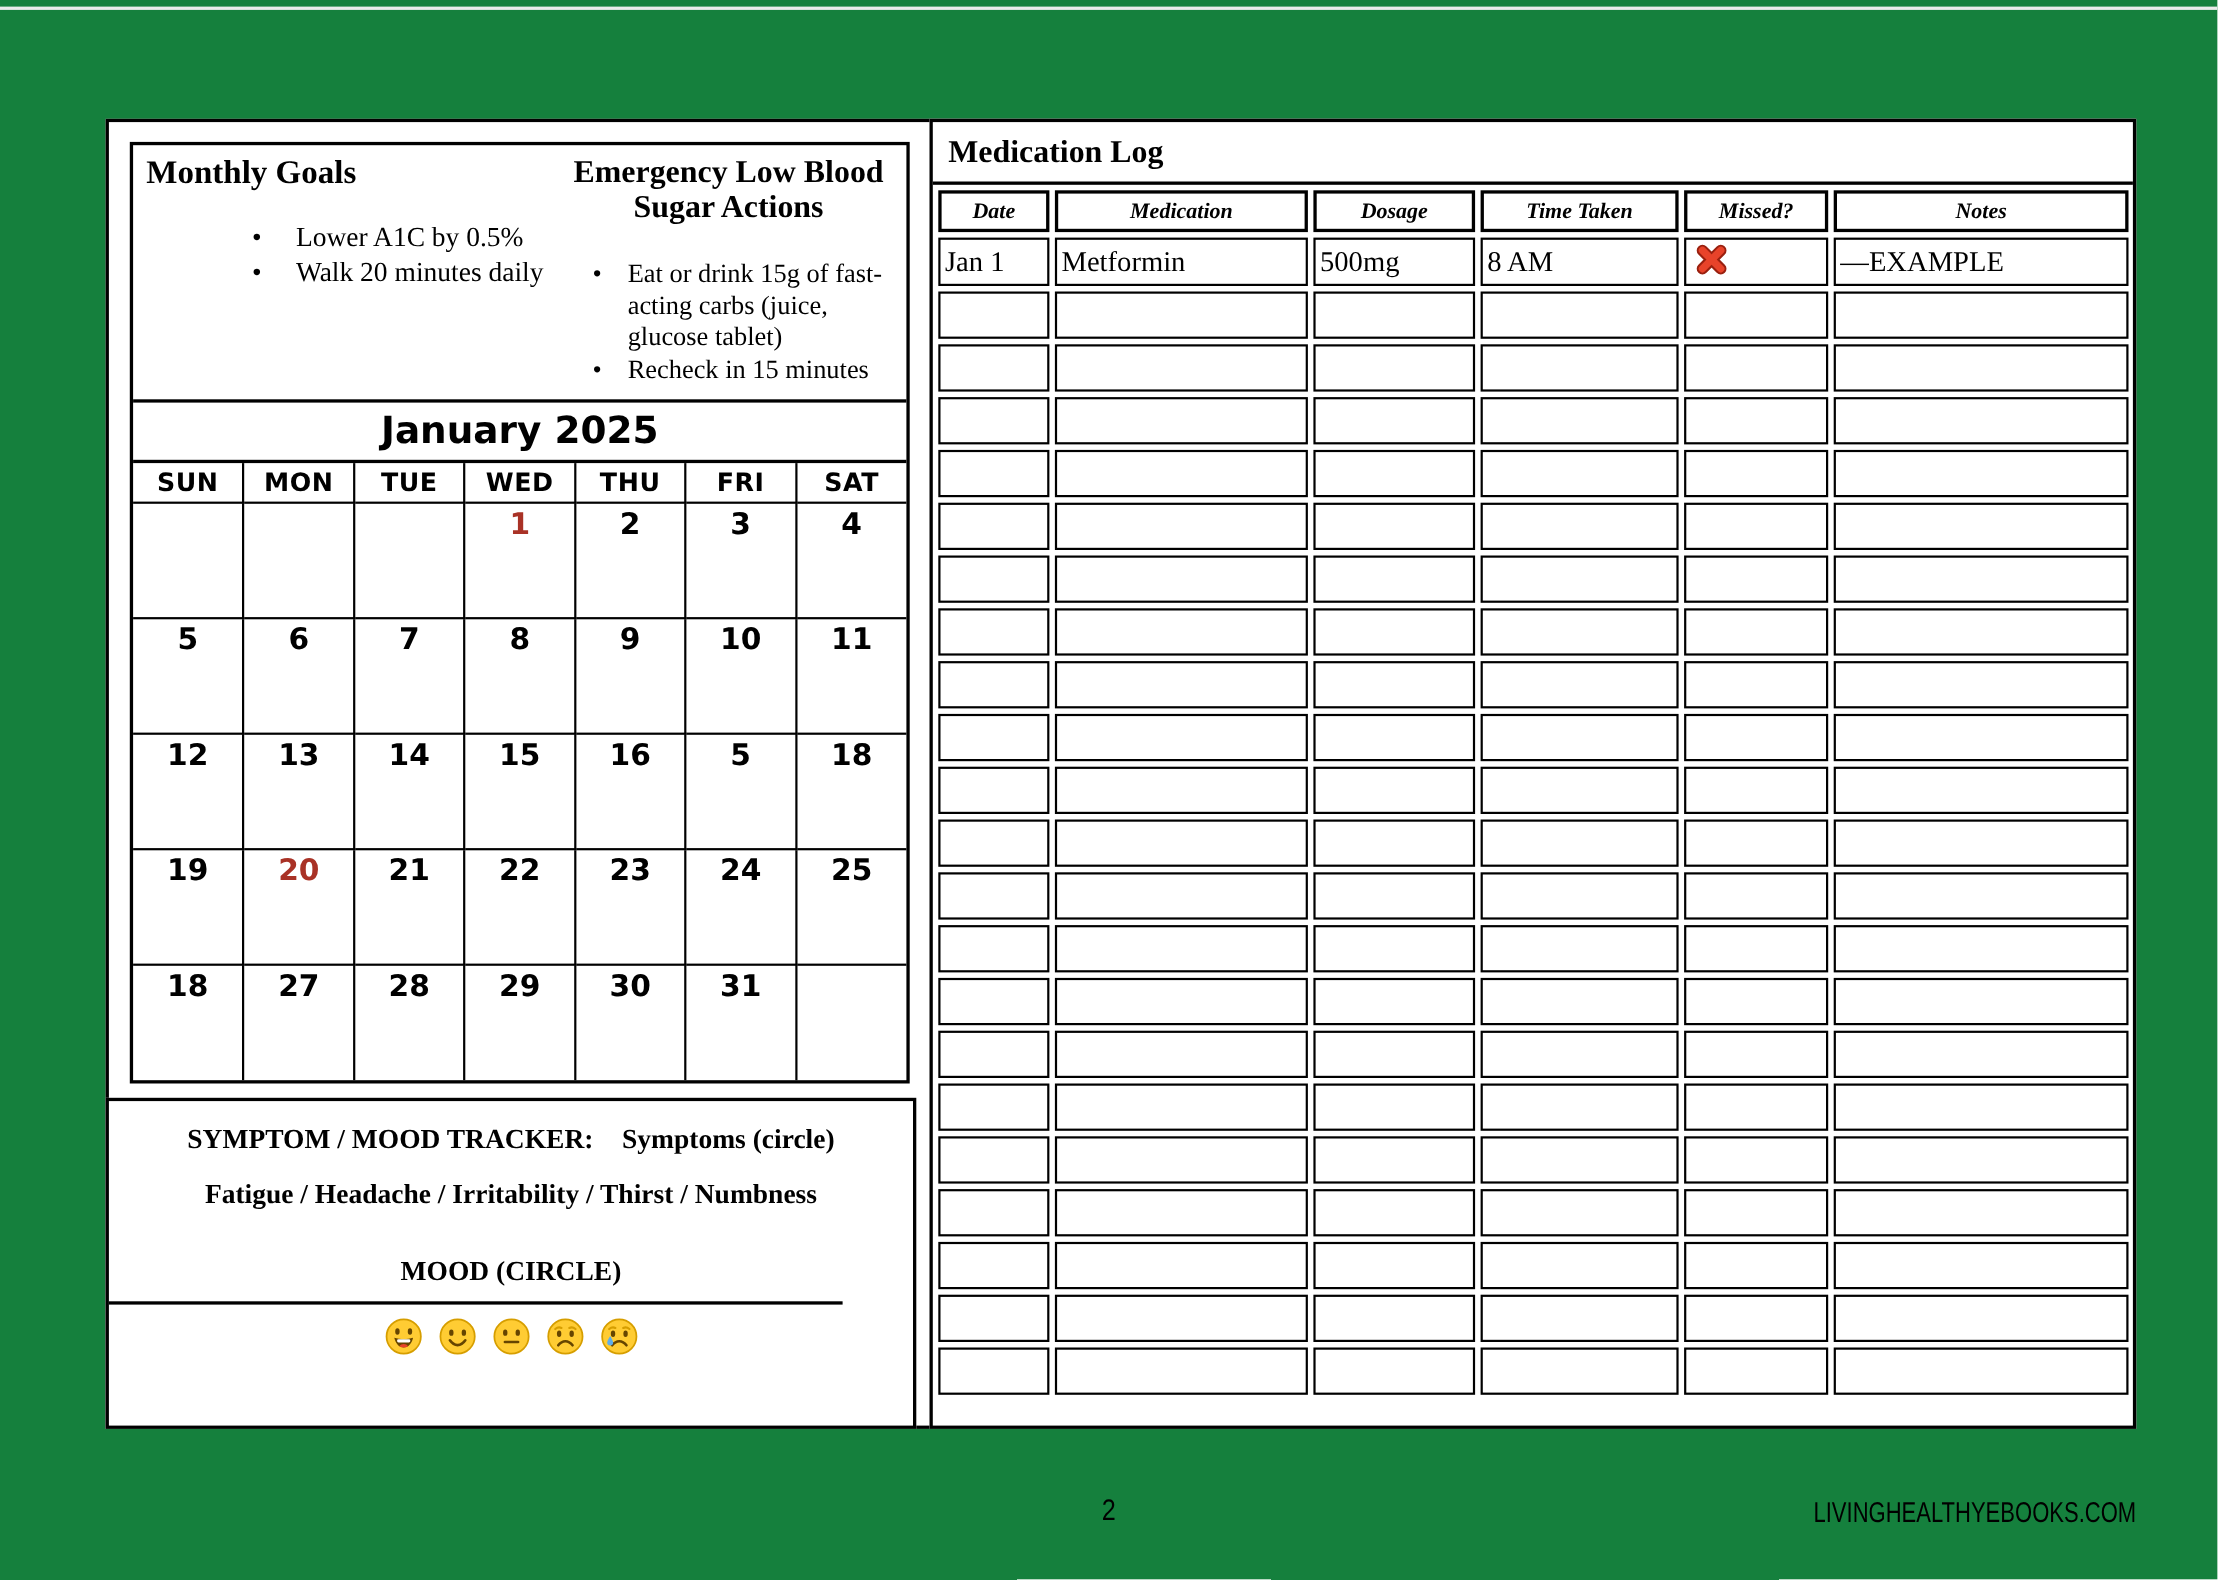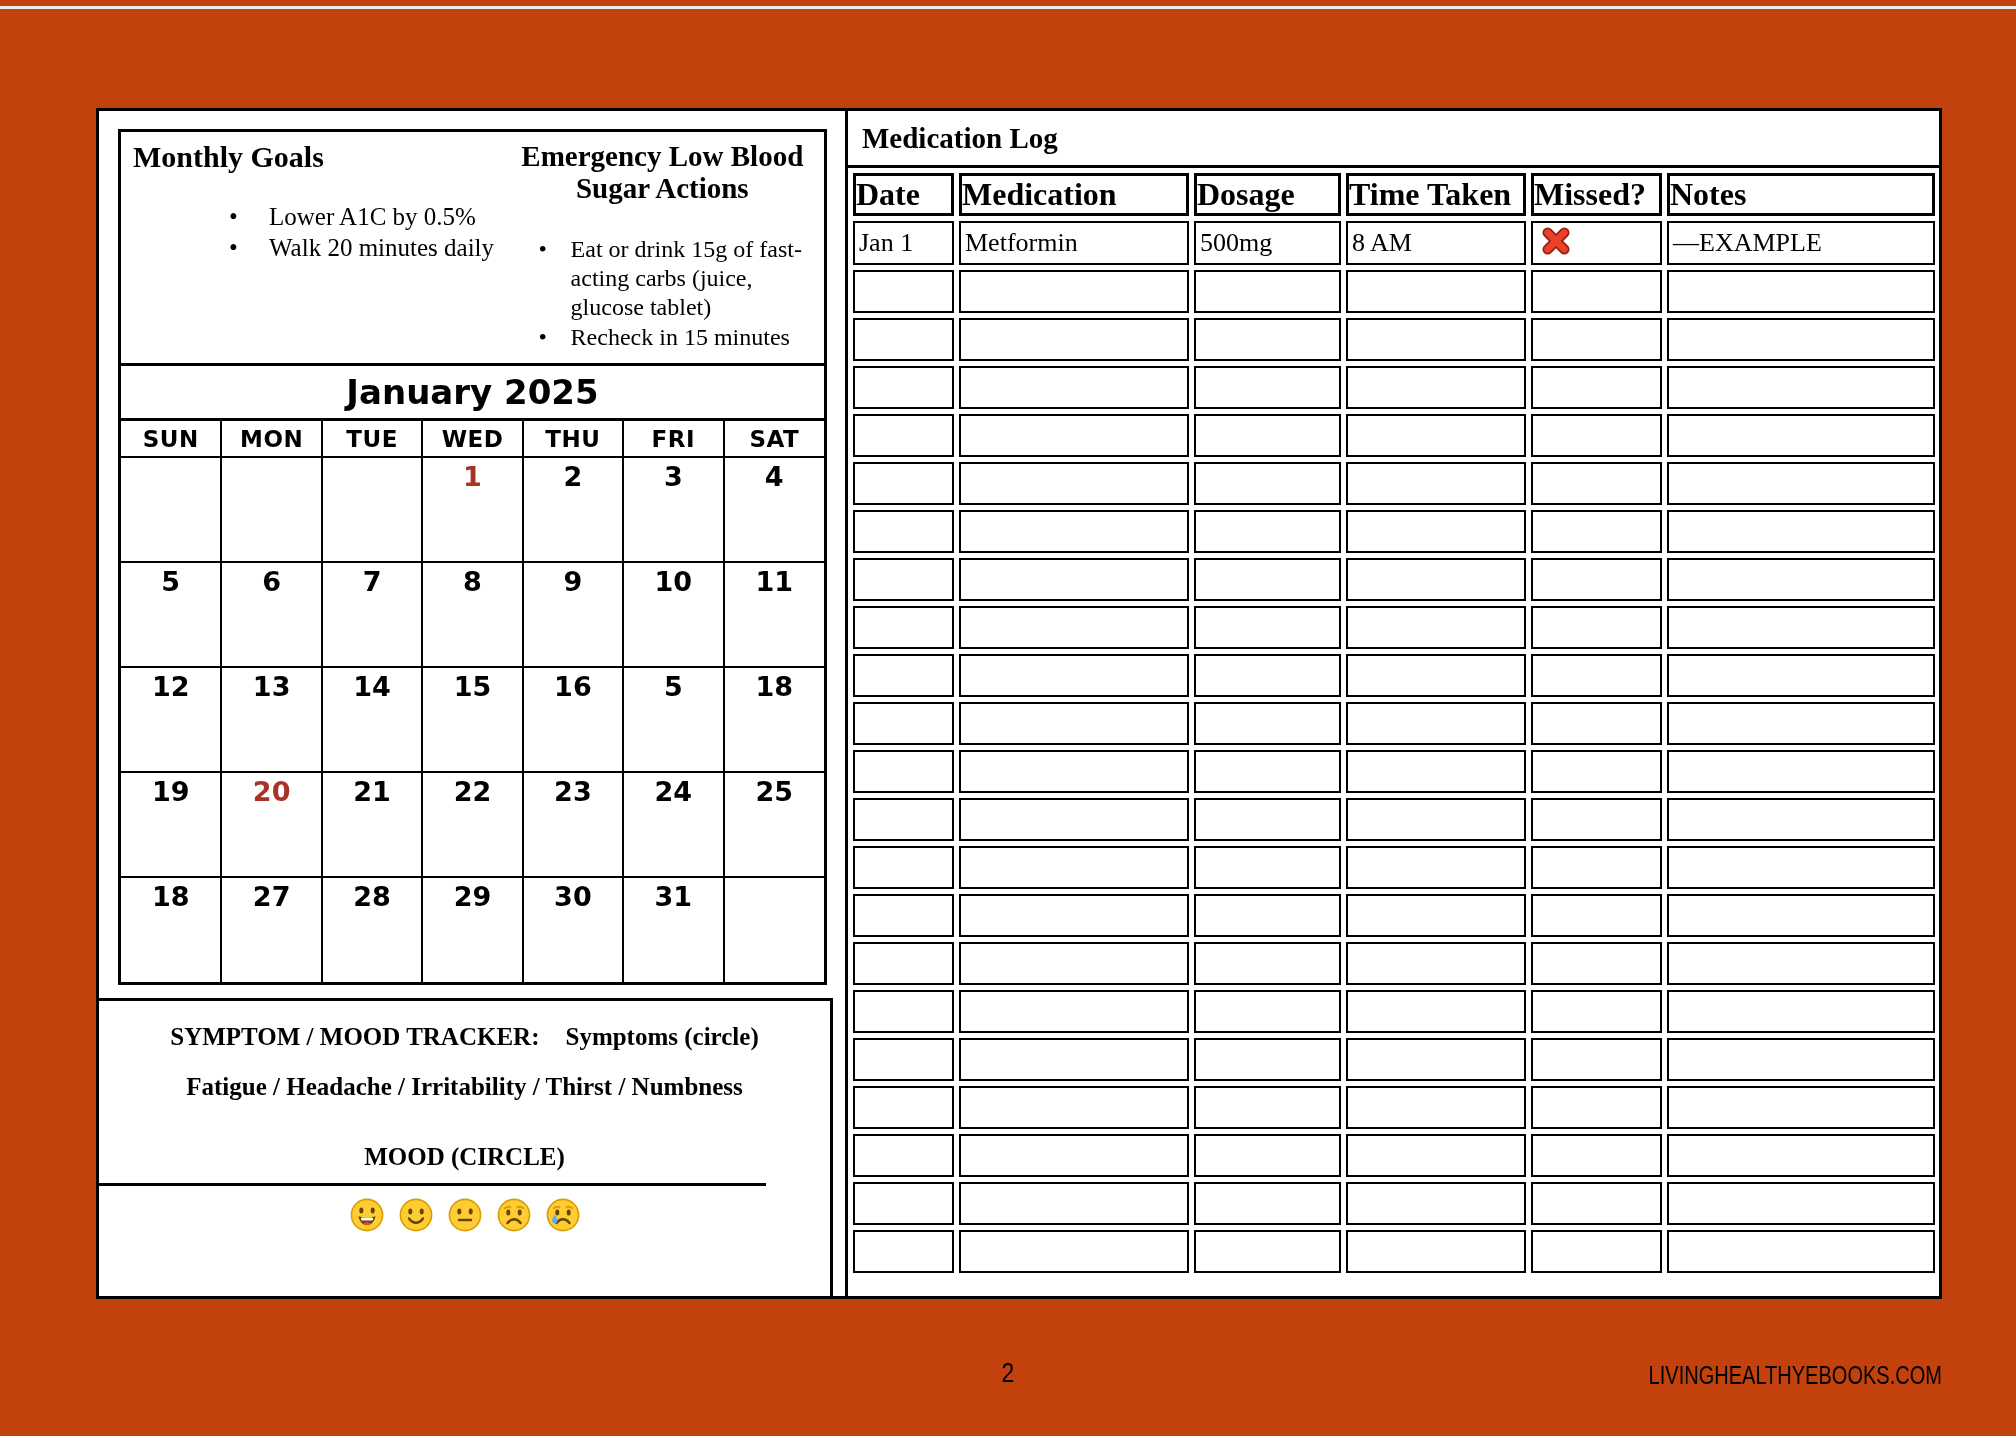--- a/index.html
+++ b/index.html
@@ -1,20 +1,20 @@
 <!DOCTYPE html>
 <html><head>
 <meta charset="utf-8">
 <style>
   * { box-sizing: border-box; margin: 0; padding: 0; }
   html,body { background:#fff; }
   .screen {
     position: relative;
     width: 2016px; height: 1436px;
-    background: #c2410c;
+    background: #15803d;
     font-family: "Liberation Serif", serif;
     color: #000;
     overflow: hidden;
   }
   .top-line { position:absolute; left:0; top:6px; width:100%; height:3px; background:#ebebeb; }
 
   
   .page-box { position:absolute; left:96px; top:108px; width:1846px; height:1191px; border:3px solid #000; background:#fff; }
 
   
@@ -49,21 +49,21 @@
   .sym-line2 { margin-top:22px; text-align:center; font-size:25px; }
   .sym-line3 { margin-top:42px; text-align:center; font-size:25px; }
   .mood-divider { position:absolute; left:0; top:182px; width:667px; border-top:3px solid #000; }
   .mood-row { position:absolute; top:196px; left:0; width:100%; display:flex; justify-content:center; gap:13px; }
   .mood-row .face { width:36px; height:36px; display:inline-block; }
 
   
   .med-panel { position:absolute; left:845px; top:108px; width:1097px; height:1191px; border:3px solid #000; background:#fff; }
   .med-title { height:57px; border-bottom:3px solid #000; font-weight:bold; font-size:29px; display:flex; align-items:center; padding-left:14px; }
   .med-table { width:100%; border-collapse:separate; border-spacing:5px; table-layout:fixed; }
-  .med-table th { border:3px solid #000; height:38px; font-size:32px; font-weight:bold; text-align:left; }
+  .med-table th { border:3px solid #000; height:38px; font-size:20px; font-weight:bold; text-align:center;font-style:italic; }
   .med-table td { border:2px solid #000; height:43px; font-size:26px; text-align:left; padding:0 4px; vertical-align:middle; overflow:hidden; white-space:nowrap; }
   .med-table col:nth-child(1){width:101px;} .med-table col:nth-child(2){width:230px;}
   .med-table col:nth-child(3){width:147px;} .med-table col:nth-child(4){width:180px;}
   .med-table col:nth-child(5){width:131px;} .med-table col:nth-child(6){width:268px;}
   .missed-cross { display:inline-block; width:30px; height:30px; margin:3px 0 0 4px; }
 
   
   .footer-page-number { position:absolute; left:0; top:1358px; width:100%; text-align:center; font-family:"Liberation Sans", sans-serif; font-size:27px; transform:scaleX(.85); }
   .footer-site { position:absolute; right:74px; top:1360px; font-family:"Liberation Sans", sans-serif; font-size:26px; letter-spacing:0; transform:scaleX(.77); transform-origin:right center; }
 </style>

